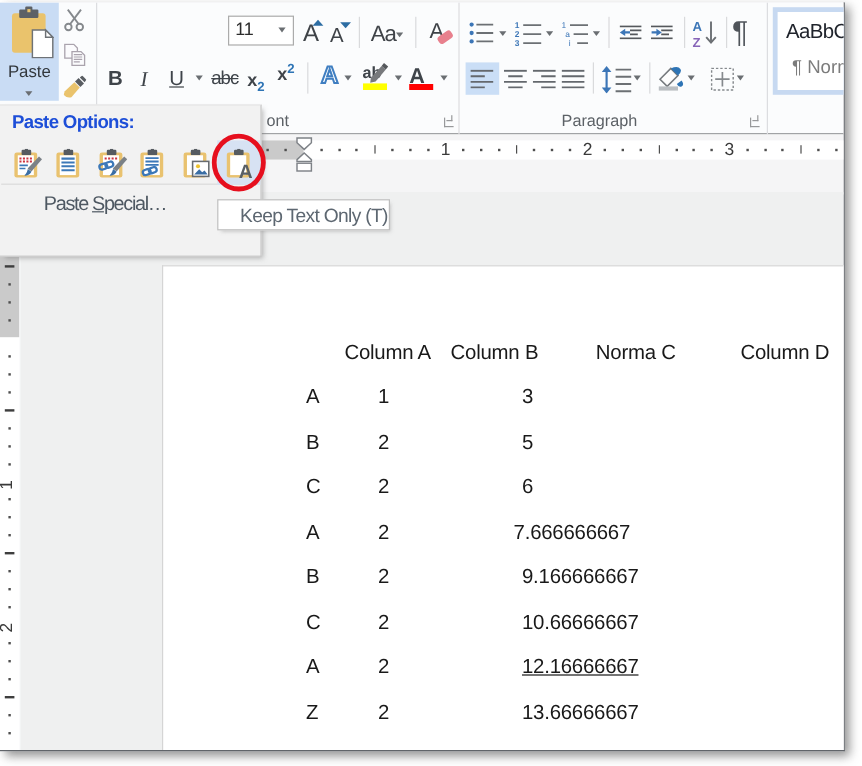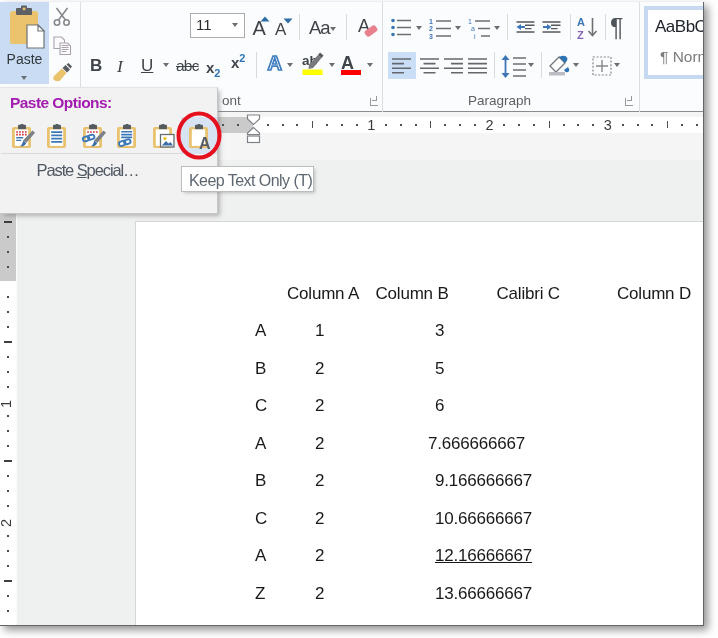--- a/index.html
+++ b/index.html
@@ -39,29 +39,29 @@
   .vdash{position:absolute;left:4px;width:8px;height:2px;background:#3e3e3e;}
   .vnum{position:absolute;left:0px;width:16px;height:20px;text-align:center;font-size:14.5px;color:#3a3a3a;
      transform:rotate(-90deg);line-height:16px;}
   #page{position:absolute;left:135px;top:219px;width:568px;height:404px;background:#fff;
      border-left:1px solid #d5d5d5;border-top:1px solid #d5d5d5;}
   .doctxt{position:absolute;font-size:17px;letter-spacing:-0.2px;color:#191919;line-height:17px;white-space:pre;}
   
   #menu{position:absolute;left:0;top:87px;width:217px;height:125px;background:#f2f2f2;
      border-right:1px solid #c6c6c6;border-bottom:1px solid #c6c6c6;border-top:1px solid #e5e5e5;
      box-shadow:3px 3px 4px -1px rgba(120,120,120,.5);}
-  #menuhdr{position:absolute;left:10px;top:6px;font-size:15.5px;letter-spacing:-0.55px;font-weight:bold;color:#a21caf;}
+  #menuhdr{position:absolute;left:10px;top:6px;font-size:15.5px;letter-spacing:-0.55px;font-weight:bold;color:#1d4ed8;}
   #menusep{position:absolute;left:1px;top:65px;width:215px;height:1px;background:#dadada;}
   .mitem{position:absolute;left:36.5px;font-size:16.5px;letter-spacing:-1.1px;color:#4e5862;}
   .micon{position:absolute;top:36px;width:26px;height:25px;}
   #hibox{position:absolute;left:181px;top:29px;width:36px;height:36.5px;background:#d7e2f3;}
   
   #tip{position:absolute;left:181px;top:166px;width:124px;height:24px;background:#fff;
      border:1px solid #bdbdbd;box-shadow:2px 2px 3px -1px rgba(140,140,140,.5);
-     font-size:16px;letter-spacing:-0.55px;color:#5d6771;line-height:28px;padding-left:7px;white-space:nowrap;}
+     font-size:16px;letter-spacing:-0.55px;color:#5d6771;line-height:28px;padding-left:18px;white-space:nowrap;}
 </style>
 </head>
 <body>
 <div id="shot">
   <div id="ribbon">
 
     <div class="gsep" style="left:80px;"></div>
     <div class="gsep" style="left:382px;"></div>
     <div class="gsep" style="left:639px;"></div>
 
@@ -330,21 +330,21 @@
     <div class="vtick" style="top:388.9px;"></div>
     <div class="vtick" style="top:403.8px;"></div>
     <div class="vdash" style="top:418.8px;"></div>
     <div class="vtick" style="top:433.7px;"></div>
     <div class="vtick" style="top:448.6px;"></div>
     </div>
   <div id="page"></div>
   <div id="doctext">
     <div class="doctxt" style="left:255px;top:283.0px;margin-left:32px;">Column A</div>
     <div class="doctxt" style="left:375.5px;top:283.0px;">Column B</div>
-    <div class="doctxt" style="left:496.5px;top:283.0px;">Calibri C</div>
+    <div class="doctxt" style="left:496.5px;top:283.0px;">Norma C</div>
     <div class="doctxt" style="left:617px;top:283.0px;">Column D</div>
     <div class="doctxt" style="left:255px;top:320.4px;">A</div>
     <div class="doctxt" style="left:315px;top:320.4px;">1</div>
     <div class="doctxt" style="left:435px;top:320.4px;">3</div>
     <div class="doctxt" style="left:255px;top:357.9px;">B</div>
     <div class="doctxt" style="left:315px;top:357.9px;">2</div>
     <div class="doctxt" style="left:435px;top:357.9px;">5</div>
     <div class="doctxt" style="left:255px;top:395.4px;">C</div>
     <div class="doctxt" style="left:315px;top:395.4px;">2</div>
     <div class="doctxt" style="left:435px;top:395.4px;">6</div>

